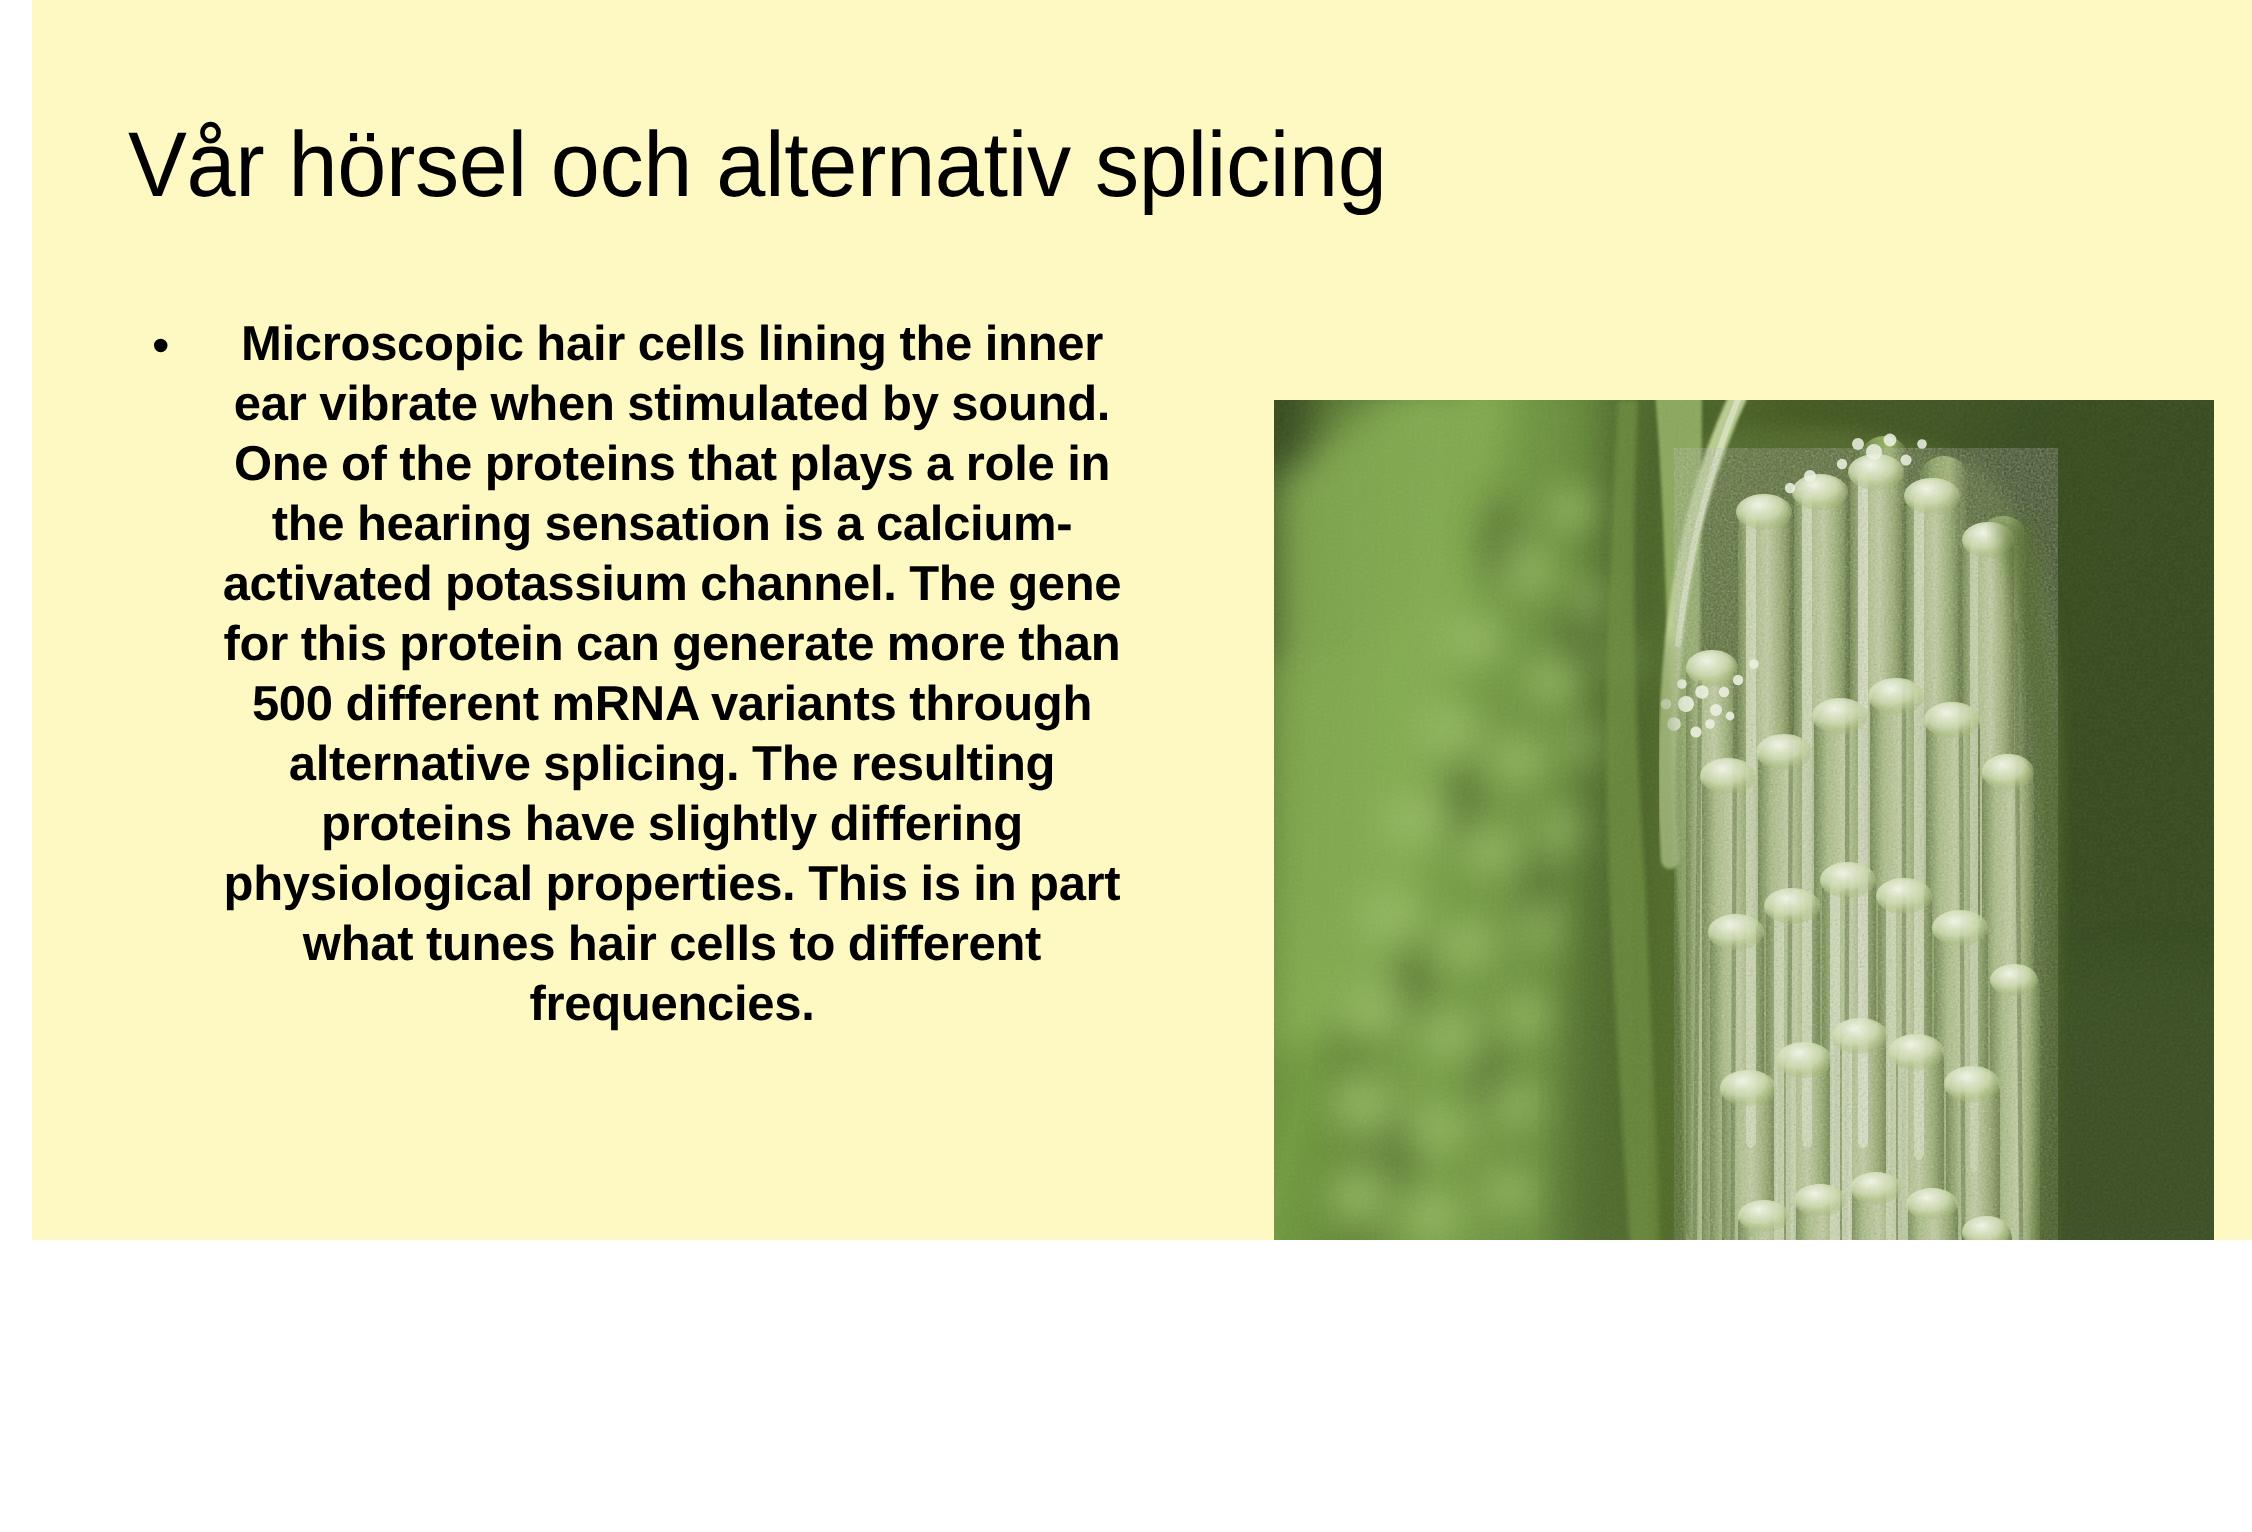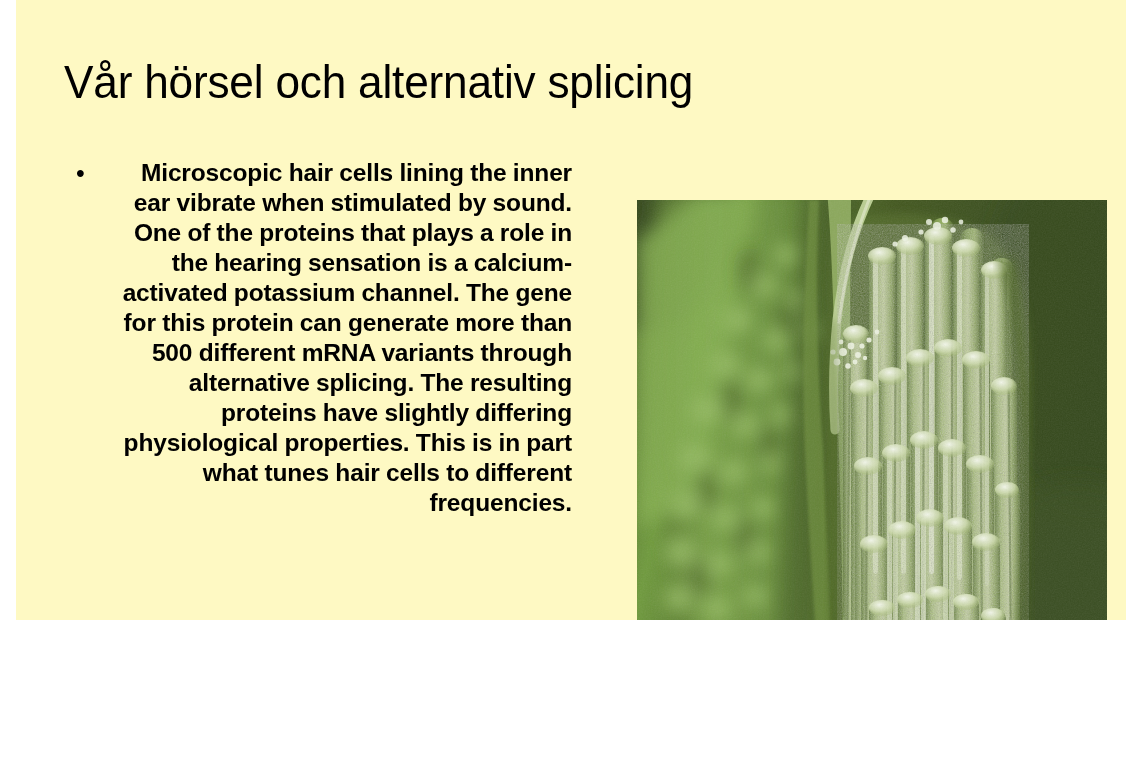--- a/index.html
+++ b/index.html
@@ -62,21 +62,21 @@
     box-sizing: border-box;
   }
   .bullet-text {
     flex: 1 1 auto;
     font-family: "Liberation Sans", sans-serif;
     font-size: 24.5px;
     font-weight: 600;
     line-height: 30px;
     color: #000000;
     letter-spacing: -0.15px;
-    text-align: right;
+    text-align: center;
     word-spacing: -0.3px;
   }
 
   
   #figure {
     position: absolute;
     left: 621px;
     top: 200px;
     width: 470px;
     height: 533px;

